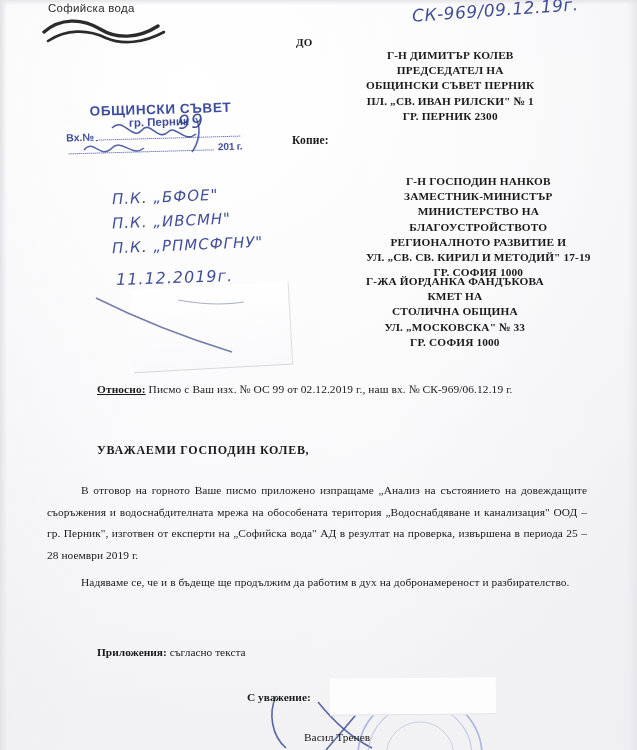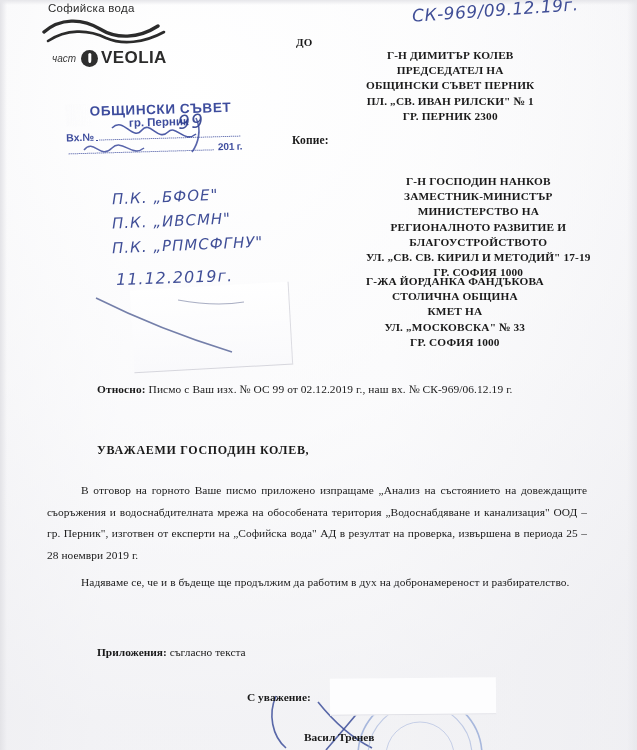--- a/index.html
+++ b/index.html
@@ -152,21 +152,21 @@
 
   
   .subject-line {
     position: absolute;
     left: 97px;
     top: 383px;
     font-size: 11.4px;
     letter-spacing: 0.1px;
     white-space: nowrap;
   }
-  .subject-line b { font-weight: bold; }
+  .subject-line b { font-weight: bold; text-decoration: underline; }
 
   .salutation {
     position: absolute;
     left: 97px;
     top: 443px;
     font-size: 12px;
     font-weight: bold;
     letter-spacing: 0.7px;
   }
 
@@ -196,21 +196,21 @@
     left: 247px;
     top: 691px;
     font-size: 11.4px;
     font-weight: bold;
   }
   .signer-name {
     position: absolute;
     left: 304px;
     top: 731px;
     font-size: 11.4px;
-    font-weight: bold;
+    font-weight: normal;
   }
 
   
   .hand {
     position: absolute;
     color: #2c3c8c;
     font-family: "DejaVu Sans", sans-serif;
     font-style: italic;
     letter-spacing: 1px;
     white-space: nowrap;
@@ -319,25 +319,20 @@
   <div class="paper-edge-top"></div>
 
   <div class="logo-block">
     <div class="logo-title">Софийска вода</div>
     <div class="logo-waves">
       <svg width="148" height="30" viewBox="0 0 148 30" aria-hidden="true">
         <path d="M2 16 C18 2, 40 2, 58 13 C74 23, 96 23, 116 10" fill="none" stroke="#2b2b2b" stroke-width="3.4" stroke-linecap="round"></path>
         <path d="M6 25 C24 13, 46 13, 64 22 C80 29, 102 27, 122 16" fill="none" stroke="#2b2b2b" stroke-width="2.6" stroke-linecap="round"></path>
       </svg>
     </div>
-    <div class="logo-row">
-      <span class="logo-chast">част</span>
-      <span class="veolia-mark"></span>
-      <span class="veolia-word">VEOLIA</span>
-    </div>
   </div>
 
   <div class="stamp">
     <div class="stamp-title">ОБЩИНСКИ СЪВЕТ</div>
     <div class="stamp-city">гр. Перник</div>
     <div class="stamp-row">
       <span>Вх.№</span>
       <span class="dots"></span>
     </div>
     <div class="stamp-row">
@@ -384,29 +379,29 @@
       <div>Г-Н  ДИМИТЪР  КОЛЕВ</div>
       <div>ПРЕДСЕДАТЕЛ НА</div>
       <div>ОБЩИНСКИ СЪВЕТ ПЕРНИК</div>
       <div>ПЛ. „СВ. ИВАН РИЛСКИ" № 1</div>
       <div>ГР. ПЕРНИК 2300</div>
     </div>
   <div class="addr" id="addr-2">
       <div>Г-Н ГОСПОДИН НАНКОВ</div>
       <div>ЗАМЕСТНИК-МИНИСТЪР</div>
       <div>МИНИСТЕРСТВО НА</div>
+      <div>БЛАГОУСТРОЙСТВОТО</div>
       <div>РЕГИОНАЛНОТО РАЗВИТИЕ И</div>
-      <div>БЛАГОУСТРОЙСТВОТО</div>
       <div>УЛ. „СВ. СВ. КИРИЛ И МЕТОДИЙ" 17-19</div>
       <div>ГР. СОФИЯ 1000</div>
     </div>
   <div class="addr" id="addr-3">
       <div>Г-ЖА ЙОРДАНКА ФАНДЪКОВА</div>
+      <div>КМЕТ НА</div>
       <div>СТОЛИЧНА ОБЩИНА</div>
-      <div>КМЕТ НА</div>
       <div>УЛ. „МОСКОВСКА" № 33</div>
       <div>ГР. СОФИЯ 1000</div>
     </div>
 
   <div class="subject-line">
     <b>Относно:</b><span> Писмо с Ваш изх. № ОС 99 от 02.12.2019 г., наш вх. № СК-969/06.12.19 г.</span>
   </div>
 
   <div class="salutation">УВАЖАЕМИ  ГОСПОДИН  КОЛЕВ,</div>
   <div class="para" id="para-1">В отговор на горното Ваше писмо приложено изпращаме „Анализ на състоянието на довеждащите съоръжения и водоснабдителната мрежа на обособената територия „Водоснабдяване и канализация" ООД – гр. Перник", изготвен от експерти на „Софийска вода" АД в резултат на проверка, извършена в периода 25 – 28 ноември 2019 г.</div>

